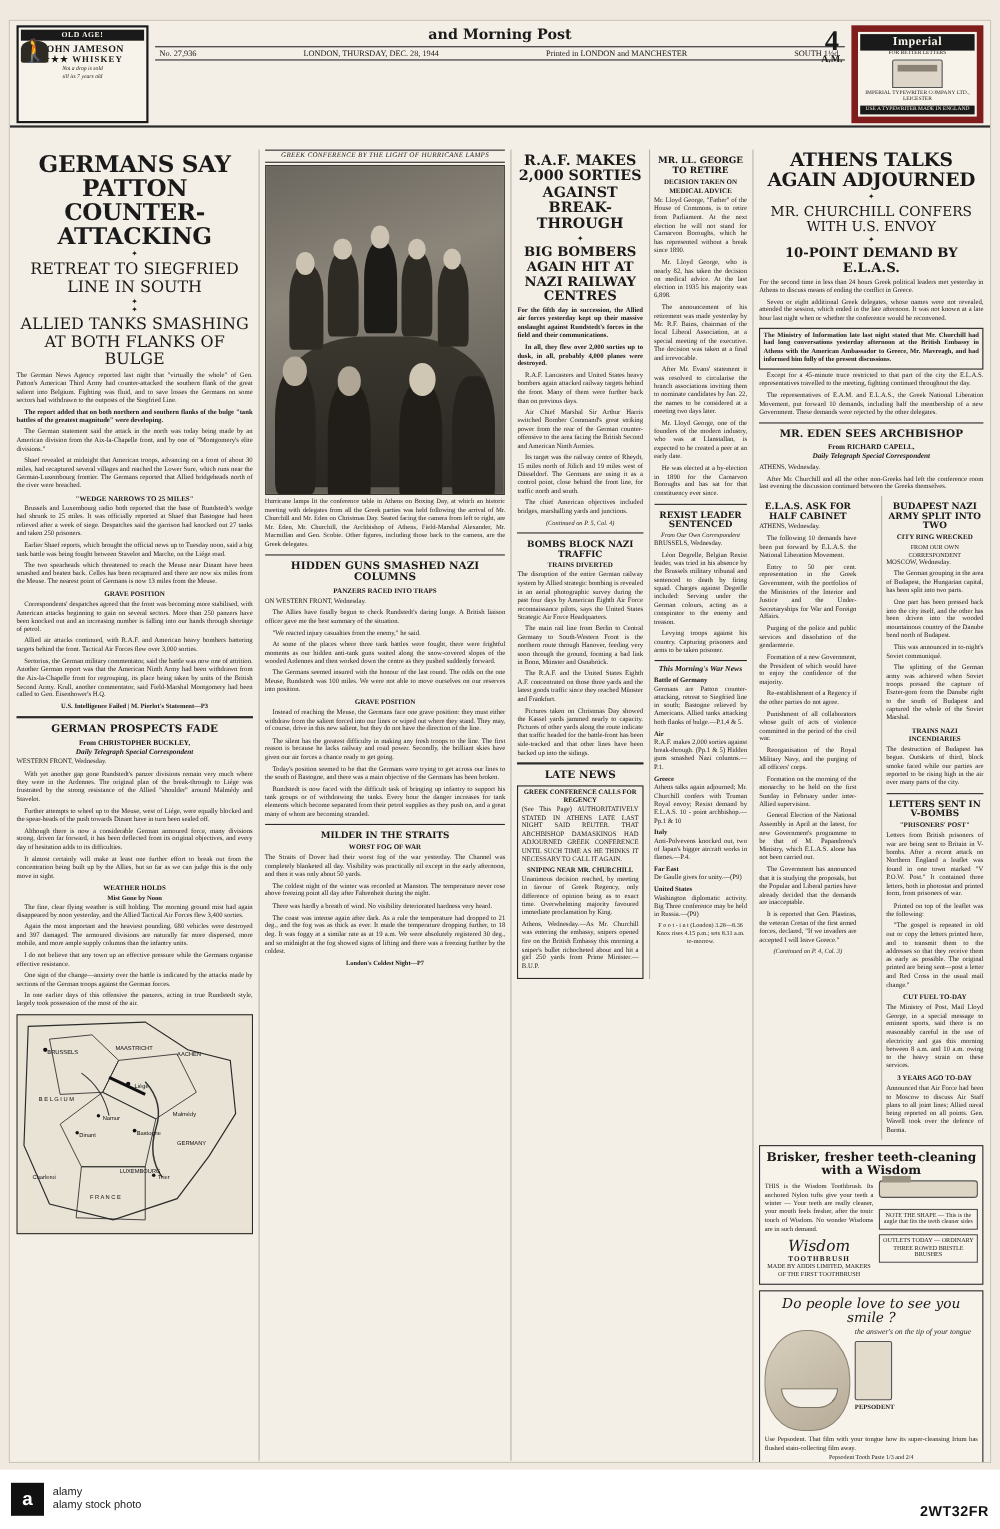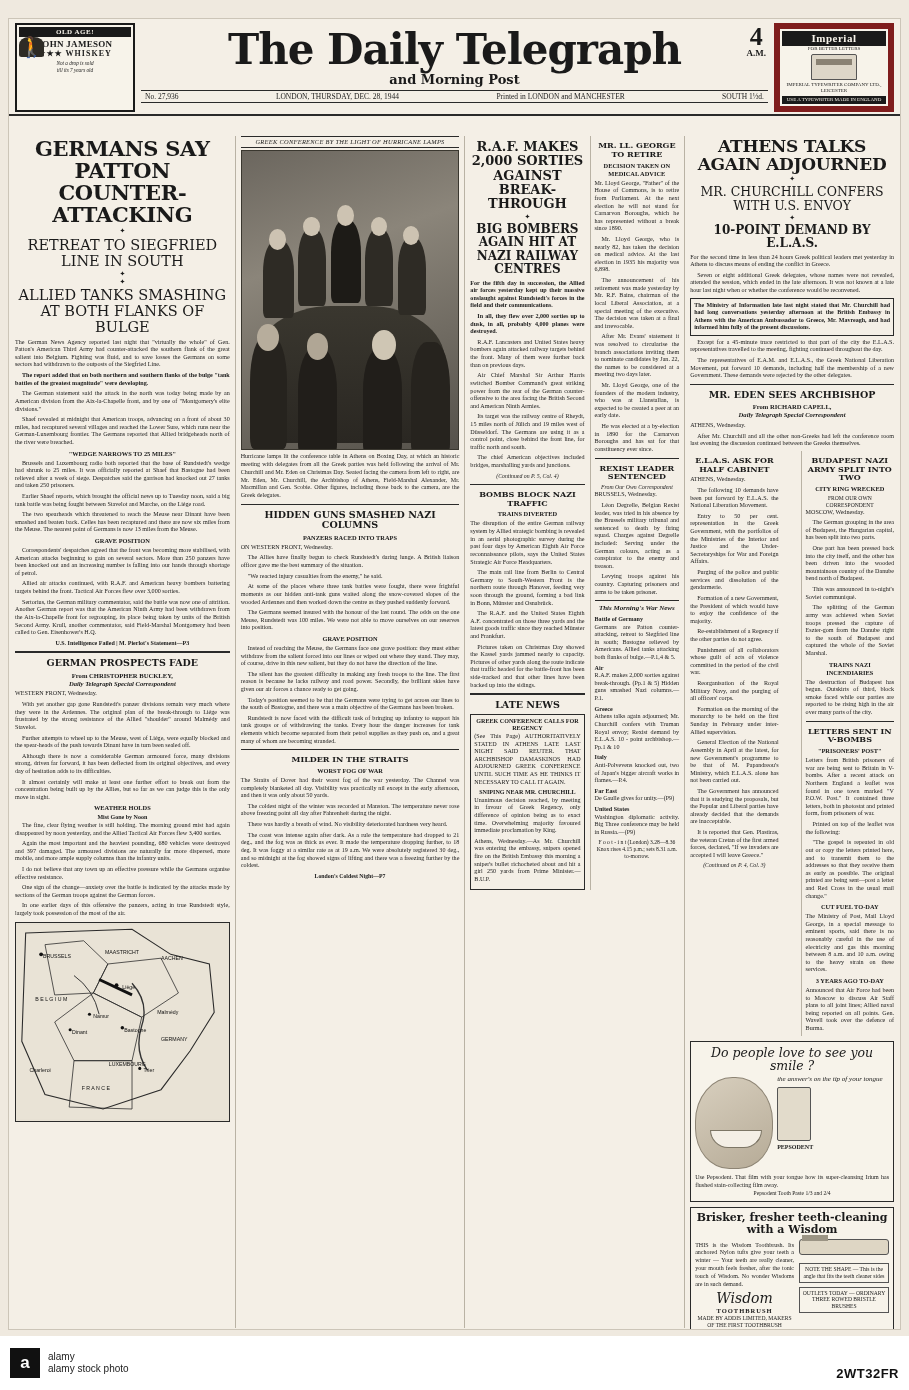--- a/index.html
+++ b/index.html
@@ -218,21 +218,20 @@
       <div class="ad-left">
         <div class="hdr">OLD AGE!</div>
         <div class="fig">🚶</div>
         <div class="brand">JOHN JAMESON</div>
         <div class="stars">★★★ WHISKEY</div>
         <div class="small">Not a drop is sold</div>
         <div class="small">till its 7 years old</div>
       </div>
 
       <div class="nameplate">
-        <div class="title">The Daily Telegraph</div>
         <div class="edition">
           <div class="num">4</div>
           <div class="am">A.M.</div>
         </div>
         <div class="sub">and Morning Post</div>
         <div class="metaline">
           <span>No. 27,936</span>
           <span>LONDON, THURSDAY, DEC. 28, 1944</span>
           <span>Printed in LONDON and MANCHESTER</span>
           <span>SOUTH 1½d.</span>
@@ -501,49 +500,49 @@
             <p>Printed on top of the leaflet was the following:</p>
             <p>"The gospel is repeated in old out or copy the letters printed here, and to transmit them to the addresses so that they receive them as early as possible. The original printed are being sent—post a letter and Red Cross in the usual mail change."</p>
             <div class="subhead">CUT FUEL TO-DAY</div>
             <p class="first">The Ministry of Post, Mail Lloyd George, in a special message to eminent sports, said there is no reasonably careful in the use of electricity and gas this morning between 8 a.m. and 10 a.m. owing to the heavy strain on these services.</p>
             <div class="subhead">3 Years Ago To-day</div>
             <p class="first">Announced that Air Force had been to Moscow to discuss Air Staff plans to all joint lines; Allied naval being reported on all points. Gen. Wavell took over the defence of Burma.</p>
           </div>
         </div>
 
         <div class="ad-box">
-          <div class="ad-script">Do people love to see you smile ?</div>
-          <div style="display:flex;gap:4px;align-items:flex-start;margin-top:2px;">
-            <div class="face"></div>
-            <div style="flex:1;">
-              <div style="font-size:7px;font-style:italic;line-height:1.15;">the answer's on the tip of your tongue</div>
-              <div class="tube" style="margin-top:4px;"></div>
-              <div style="font-size:6px;font-weight:bold;">PEPSODENT</div>
-            </div>
-          </div>
-          <div class="adbody">Use Pepsodent. That film with your tongue how its super-cleansing Irium has flushed stain-collecting film away.</div>
-          <div class="tiny6 center">Pepsodent Tooth Paste 1/3 and 2/4</div>
-        </div>
-
-        <div class="ad-box">
           <div class="adtitle">Brisker, fresher teeth-cleaning with a Wisdom</div>
           <div style="display:flex;gap:5px;margin-top:3px;">
             <div style="flex:1.15;">
               <div class="adbody">THIS is the Wisdom Toothbrush. Its anchored Nylon tufts give your teeth a winter — Your teeth are really cleaner, your mouth feels fresher, after the tonic touch of Wisdom. No wonder Wisdoms are in such demand.</div>
               <div class="ad-script" style="font-size:14px;margin-top:3px;">Wisdom</div>
               <div class="center" style="font-size:6.5px;letter-spacing:1px;font-weight:bold;">TOOTHBRUSH</div>
               <div class="tiny6 center">MADE BY ADDIS LIMITED, MAKERS OF THE FIRST TOOTHBRUSH</div>
             </div>
             <div style="flex:.85;text-align:center;">
               <div class="brush"></div>
               <div class="tiny6" style="margin-top:6px;border:1px solid #555;padding:2px;">NOTE THE SHAPE — This is the angle that fits the teeth cleaner sides</div>
               <div class="tiny6" style="margin-top:4px;border:1px solid #555;padding:2px;">OUTLETS TODAY — ORDINARY THREE ROWED BRISTLE BRUSHES</div>
             </div>
           </div>
         </div>
+
+        <div class="ad-box">
+          <div class="ad-script">Do people love to see you smile ?</div>
+          <div style="display:flex;gap:4px;align-items:flex-start;margin-top:2px;">
+            <div class="face"></div>
+            <div style="flex:1;">
+              <div style="font-size:7px;font-style:italic;line-height:1.15;">the answer's on the tip of your tongue</div>
+              <div class="tube" style="margin-top:4px;"></div>
+              <div style="font-size:6px;font-weight:bold;">PEPSODENT</div>
+            </div>
+          </div>
+          <div class="adbody">Use Pepsodent. That film with your tongue how its super-cleansing Irium has flushed stain-collecting film away.</div>
+          <div class="tiny6 center">Pepsodent Tooth Paste 1/3 and 2/4</div>
+        </div>
       </div>
     </div>
   </div>
 
   <div class="watermark">
     <div class="wm-logo">a</div>
     <div class="wm-text">
       <div>alamy</div>
       <div>alamy stock photo</div>
     </div>

